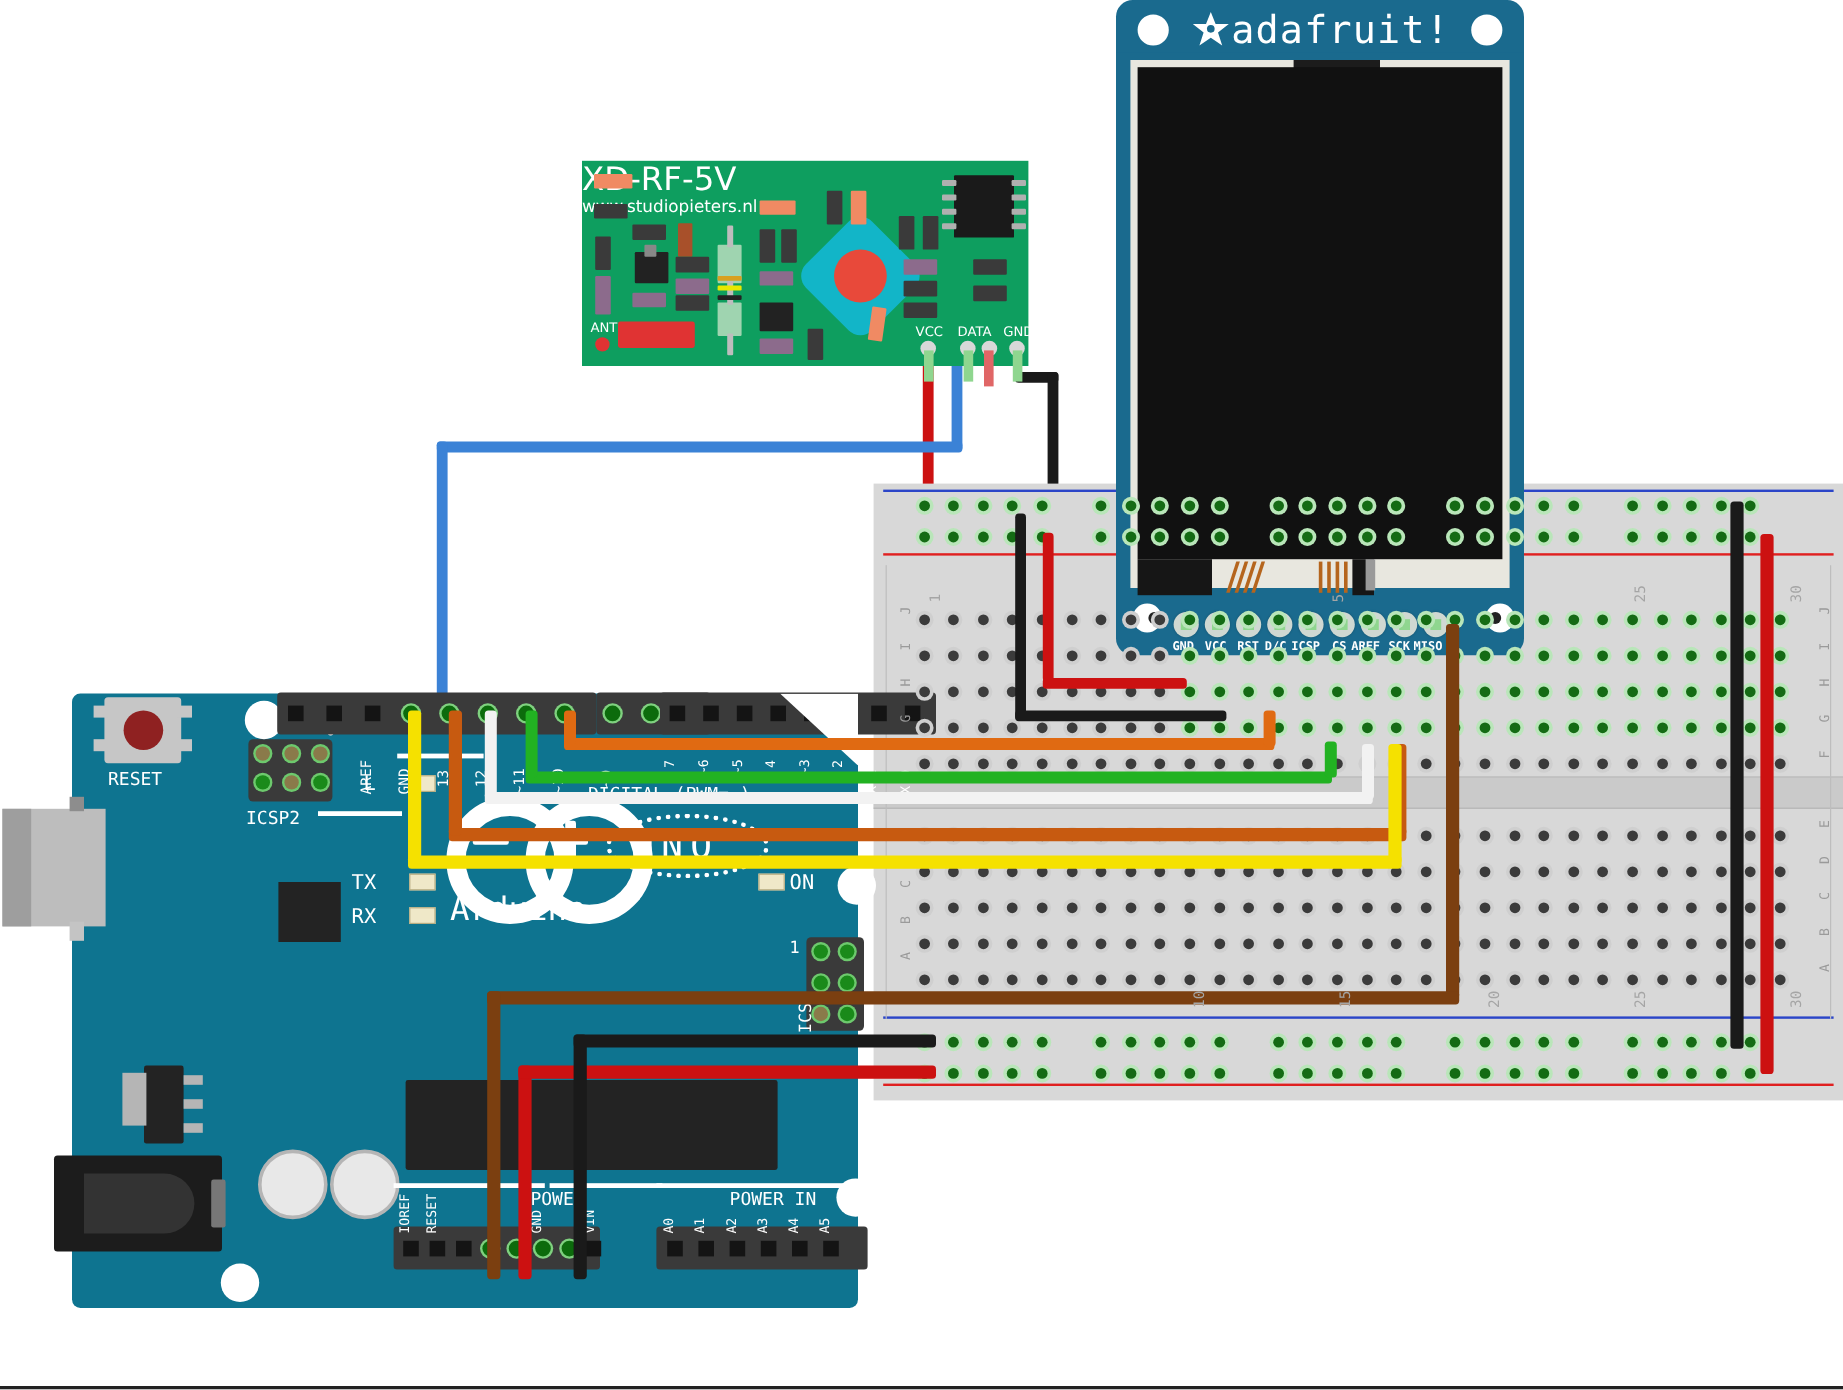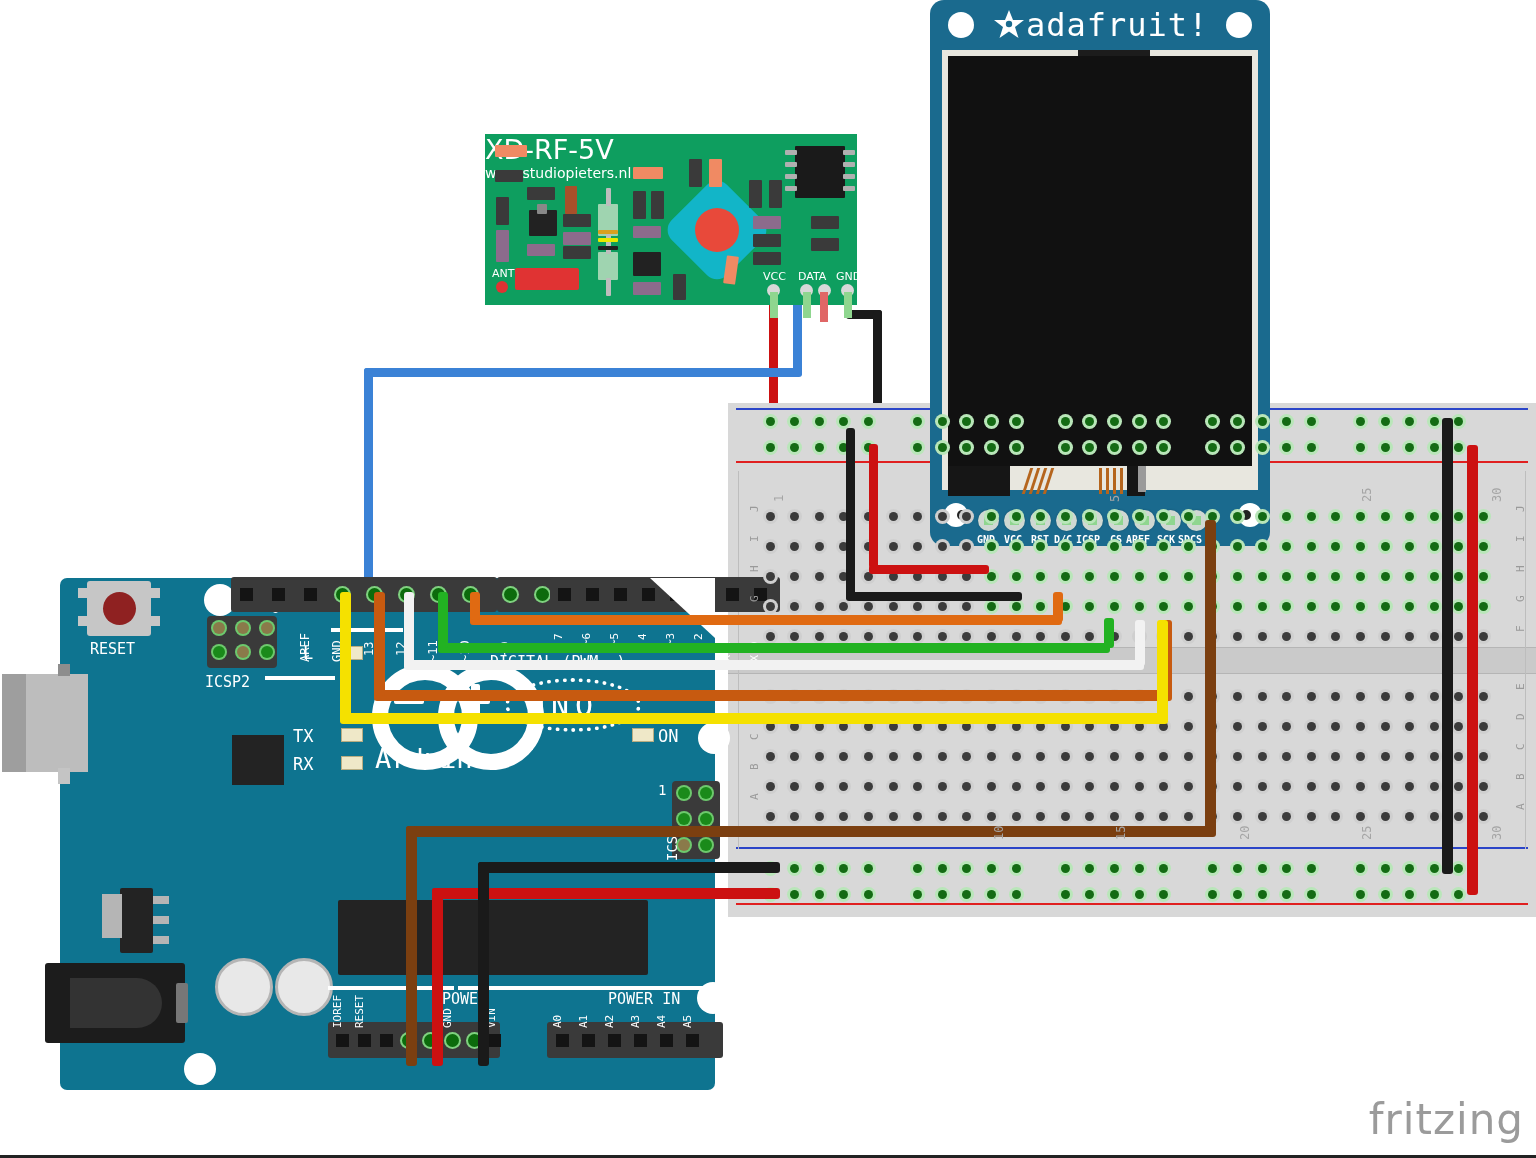--- a/index.html
+++ b/index.html
@@ -243,21 +243,21 @@
       <i></i>
     </div>
   <div class="tft-pin-lbl" style="left:977px;top:534px;">GND</div>
   <div class="tft-pin-lbl" style="left:1004px;top:534px;">VCC</div>
   <div class="tft-pin-lbl" style="left:1031px;top:534px;">RST</div>
   <div class="tft-pin-lbl" style="left:1054px;top:534px;">D/C</div>
   <div class="tft-pin-lbl" style="left:1076px;top:534px;">ICSP</div>
   <div class="tft-pin-lbl" style="left:1110px;top:534px;">CS</div>
   <div class="tft-pin-lbl" style="left:1126px;top:534px;">AREF</div>
   <div class="tft-pin-lbl" style="left:1157px;top:534px;">SCK</div>
-  <div class="tft-pin-lbl" style="left:1178px;top:534px;">SDCS</div>
+  <div class="tft-pin-lbl" style="left:1178px;top:534px;">MISO</div>
 
   <div class="abs" id="ard">
 
     <div style="position:absolute;left:27px;top:3px;width:64px;height:55px;background:#c6c6c6;border-radius:3px;"></div>
     <div style="position:absolute;left:43px;top:14px;width:33px;height:33px;border-radius:50%;background:#8f2121;"></div>
     <div style="position:absolute;left:18px;top:10px;width:12px;height:10px;background:#c6c6c6;"></div>
     <div style="position:absolute;left:18px;top:38px;width:12px;height:10px;background:#c6c6c6;"></div>
     <div style="position:absolute;left:88px;top:10px;width:12px;height:10px;background:#c6c6c6;"></div>
     <div style="position:absolute;left:88px;top:38px;width:12px;height:10px;background:#c6c6c6;"></div>
     <div class="silk" style="left:30px;top:62px;font-size:15px;">RESET</div>
@@ -875,15 +875,14 @@
   <div class="bbnum" style="left:772px;top:502px;">1</div>
   <div class="bbnum" style="left:1108px;top:502px;">5</div>
   <div class="bbnum" style="left:1360px;top:502px;">25</div>
   <div class="bbnum" style="left:1490px;top:502px;">30</div>
   <div class="bbnum" style="left:992px;top:840px;">10</div>
   <div class="bbnum" style="left:1114px;top:840px;">15</div>
   <div class="bbnum" style="left:1238px;top:840px;">20</div>
   <div class="bbnum" style="left:1360px;top:840px;">25</div>
   <div class="bbnum" style="left:1490px;top:840px;">30</div>
 
-  <div id="fritzing">fritzing</div>
   <div id="bottomline"></div>
 </div>
 
 </body></html>

